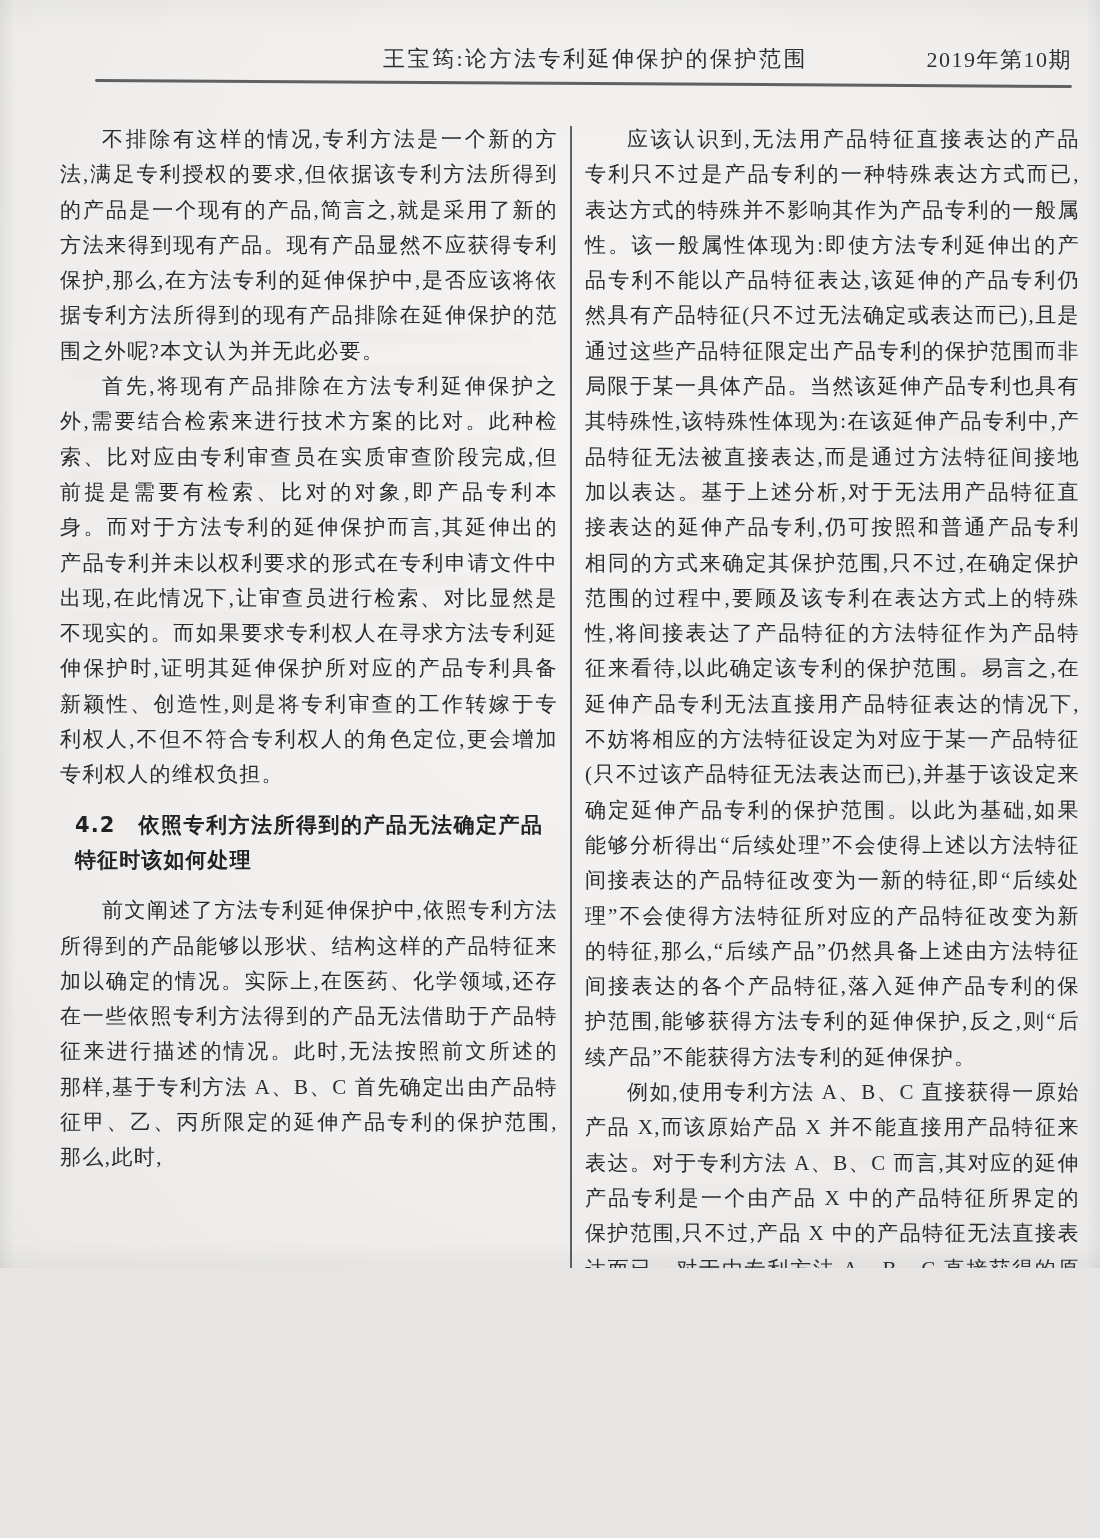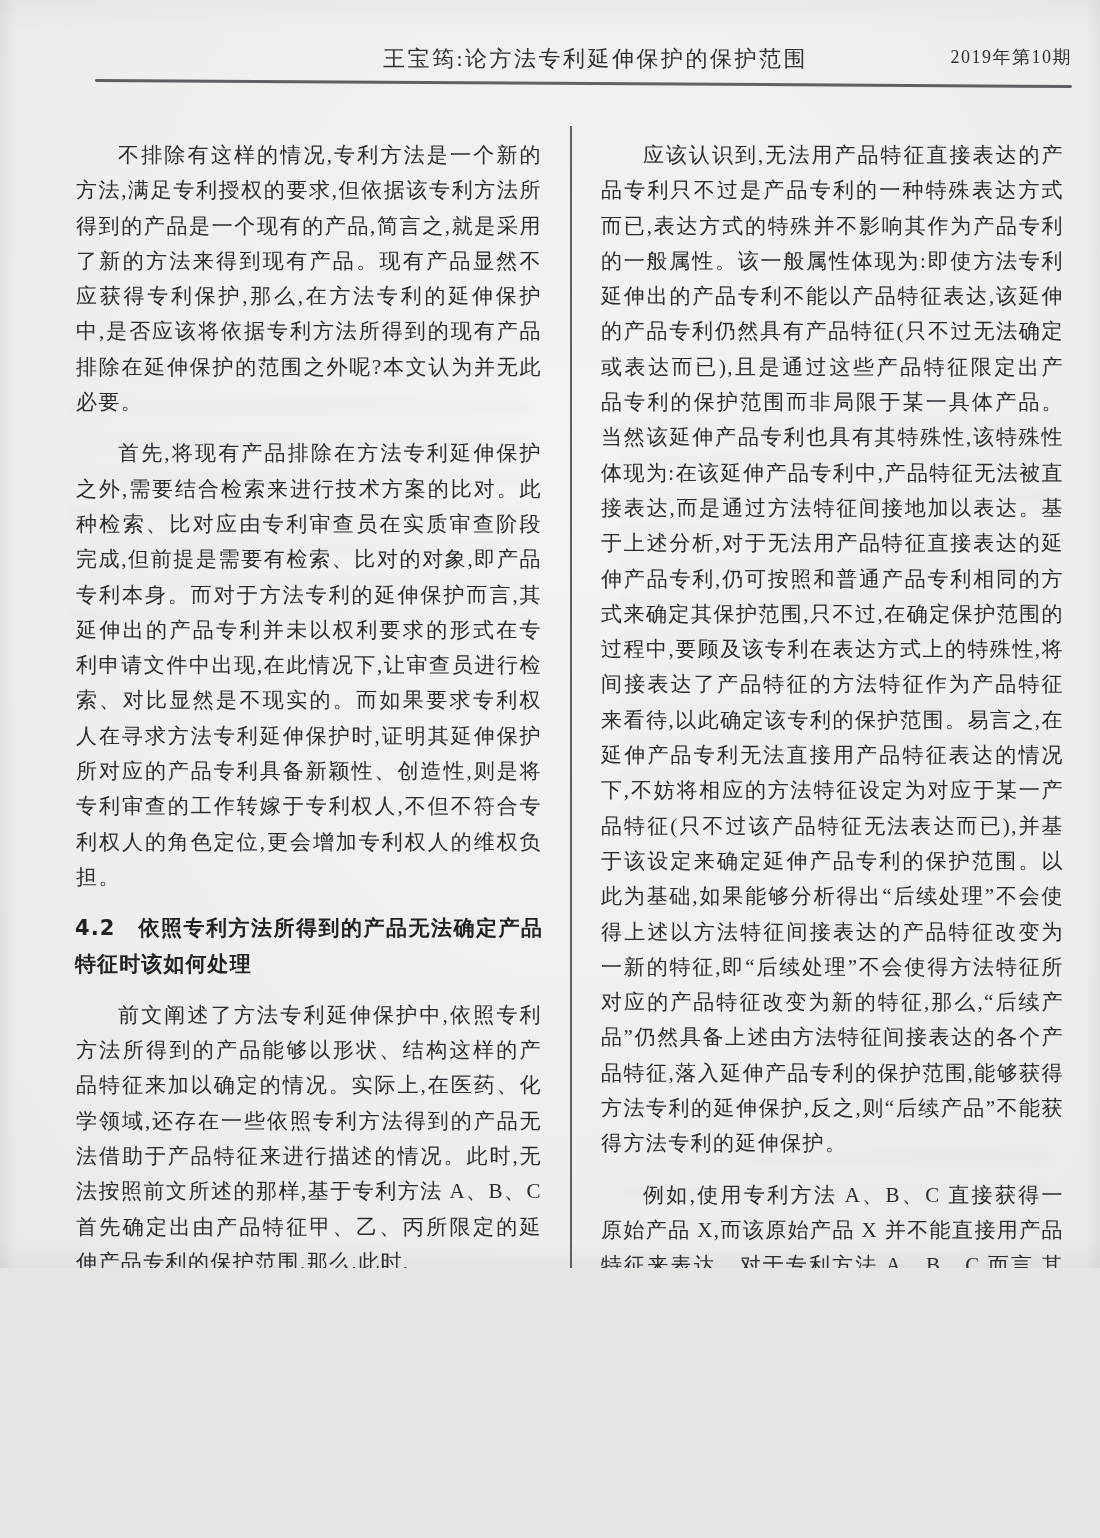--- a/index.html
+++ b/index.html
@@ -20,21 +20,21 @@
       linear-gradient(180deg, rgba(110,110,108,0.05) 0px, rgba(110,110,108,0) 30px),
       radial-gradient(ellipse at 52% 38%, #f4f3f1 0%, #f0efed 55%, #eae9e7 100%);
   }
   .running-title {
     position: absolute; left: 383px; top: 44px;
     font-size: 22px; letter-spacing: 2.5px; color: #2e2e34;
     white-space: nowrap;
   }
   .issue-label {
     position: absolute; right: 28px; top: 45px;
-    font-size: 18px; letter-spacing: 1.5px; color: #2e2e34;
+    font-size: 22px; letter-spacing: 1.5px; color: #2e2e34;
     white-space: nowrap;
   }
   .header-rule {
     position: absolute; left: 95px; top: 79px;
     width: 977px; height: 2.6px;
     background: #4c4c4e; border-radius: 2px; opacity: 0.88;
     transform: rotate(0.35deg); transform-origin: left center;
   }
   .columns {
     position: absolute; left: 60px; top: 122px;
@@ -43,21 +43,21 @@
   .col { font-size: 21px; line-height: 35.3px; }
   .col.left  { width: 498px; }
   .col.right { width: 495px; }
   .col-spacer { width: 27px; position: relative; }
   .col-divider {
     position: absolute; left: 12px; top: 4px;
     width: 1.6px; height: 1284px;
     background: #3f3f44; opacity: 0.82;
   }
   p.body-para {
-    margin: 16px; text-indent: 2em;
+    margin: 0; text-indent: 2em;
     text-align: justify;
     letter-spacing: 1.4px;
     color: #2b2b31;
   }
   h2.subheading {
     margin: 15px; text-indent: 0;
     font-size: 21px; line-height: 35.3px;
     font-weight: bold;
     font-family: "DejaVu Sans", "Liberation Sans", sans-serif;
     letter-spacing: 1.1px;

